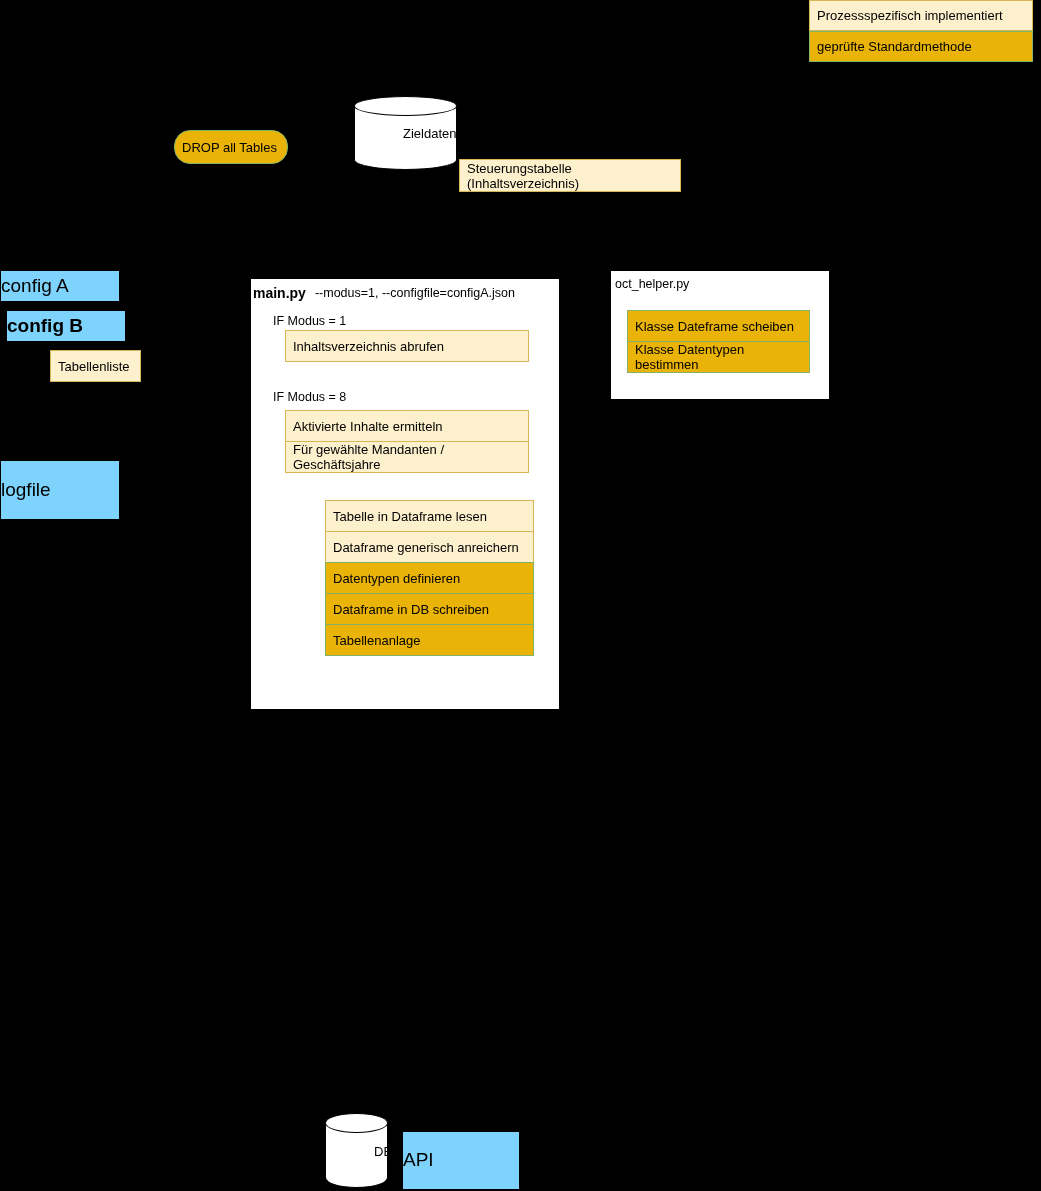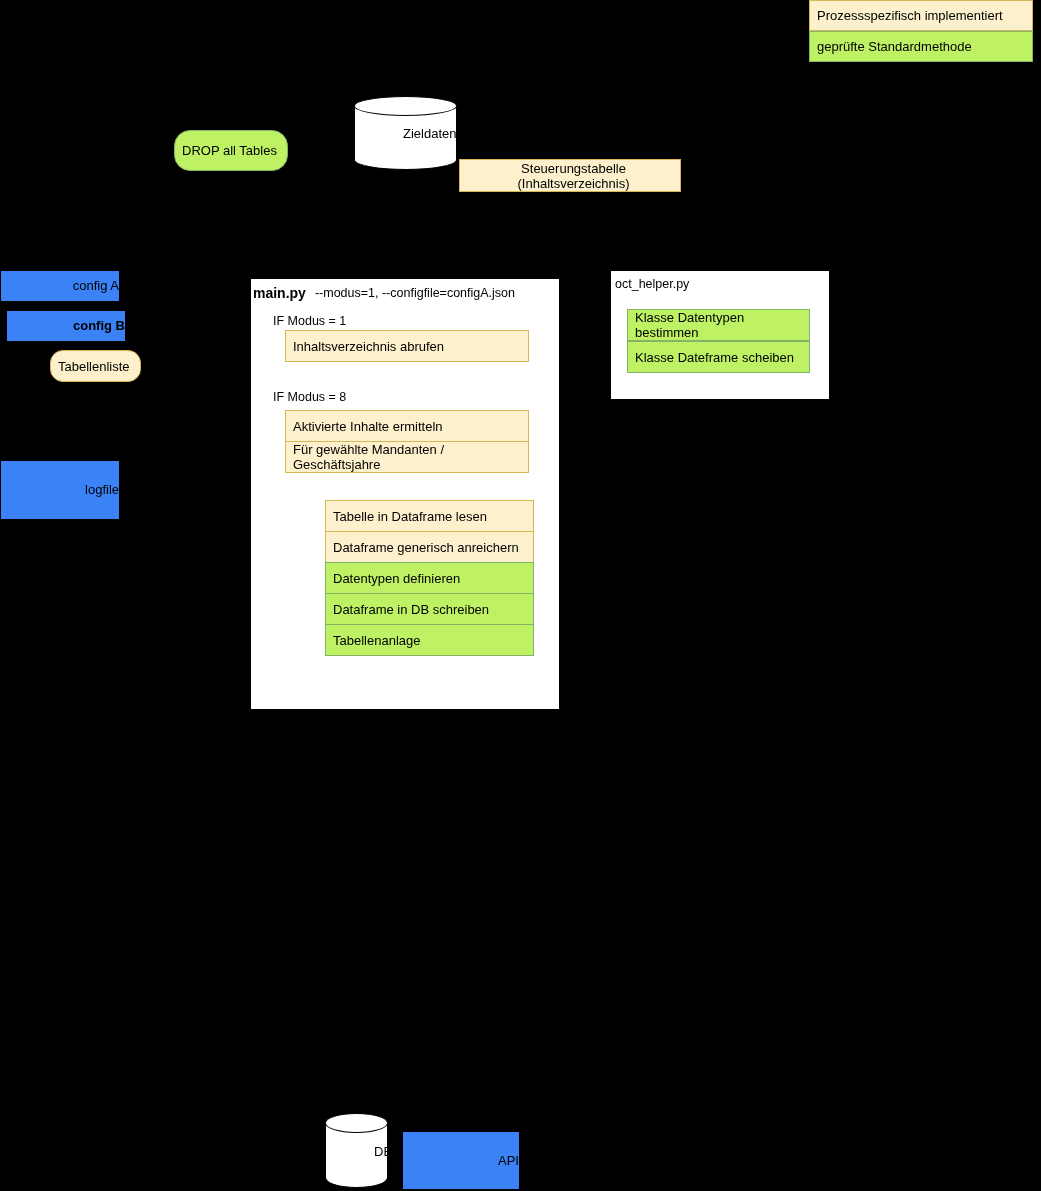--- a/index.html
+++ b/index.html
@@ -13,39 +13,39 @@
     position: relative;
     overflow: hidden;
     font-family: "Liberation Sans", sans-serif;
     color: #000000;
   }
   .abs { position: absolute; box-sizing: border-box; }
 
   
   .box {
     border: 1px solid #000;
-    background: #3b82f6;
+    background: #7dd3fc;
     display: flex;
     align-items: center;
-    justify-content: flex-end;
-    font-size: 13px;
+    justify-content: flex-start;
+    font-size: 19px;
     line-height: 1.2;
     text-align: center;
   }
   .box-yellow {
     background: #fdf0cd;
     border: 1px solid #d6b656;
     display: flex;
     align-items: center;
     justify-content: flex-start;
     padding-left: 7px;
     font-size: 13px;
   }
   .box-green {
-    background: #bef264;
+    background: #eab308;
     border: 1px solid #82b366;
     display: flex;
     align-items: center;
     justify-content: flex-start;
     padding-left: 7px;
     font-size: 13px;
   }
   .container-white {
     background: #ffffff;
     border: 1px solid #000000;
@@ -106,40 +106,40 @@
 
 <div class="abs" id="legend">
   <div class="abs box-yellow legend-row" style="top:0;left:0;">
     <span>Prozessspezifisch implementiert</span>
   </div>
   <div class="abs box-green legend-row" style="top:31px;left:0;">
     <span>geprüfte Standardmethode</span>
   </div>
 </div>
 
-<div class="abs box-green" style="left:174px; top:130px; width:114px; height:41px;border-radius:16px;">
+<div class="abs box-green" style="left:174px; top:130px; width:114px; height:34px;border-radius:16px;">
   <span>DROP all Tables</span>
 </div>
 
 <div class="cylinder" style="left:354px; top:96px; width:101px; height:72px;">
   <div class="cylinder-top"></div>
   <div class="cylinder-label">Zieldatenbank</div>
 </div>
 
-<div class="abs box-yellow" style="left:459px; top:159px; width:222px; height:33px;text-align:center;">
+<div class="abs box-yellow" style="left:459px; top:159px; width:222px; height:33px;">
   <span>Steuerungstabelle (Inhaltsverzeichnis)</span>
 </div>
 
 <div class="abs box" style="left:0px; top:270px; width:120px; height:32px;">
   <span>config A</span>
 </div>
 <div class="abs box" style="left:6px; top:310px; width:120px; height:32px;font-weight:bold;">
   <span>config B</span>
 </div>
-<div class="abs box-yellow" style="left:50px; top:350px; width:91px; height:32px;border-radius:13px;">
+<div class="abs box-yellow" style="left:50px; top:350px; width:91px; height:32px;">
   <span>Tabellenliste</span>
 </div>
 <div class="abs box" style="left:0px; top:460px; width:120px; height:60px;">
   <span>logfile</span>
 </div>
 
 <div class="abs container-white" id="main-py-container"></div>
 
 <div class="abs" id="main-py-header">
   <span id="main-py-name">main.py</span>
@@ -180,25 +180,25 @@
   </div>
   <div class="box-green" style="height:30px; margin-top:-1px;">
     <span>Tabellenanlage</span>
   </div>
 </div>
 
 <div class="abs container-white" id="oct-helper-container"></div>
 <div class="abs" id="oct-helper-title">oct_helper.py</div>
 
 <div class="abs stack" style="left:627px; top:310px; width:174px;">
-  <div class="box-green" style="height:30px; margin-top:-1px;">
-    <span>Klasse Datentypen bestimmen</span>
-  </div>
   <div class="box-green" style="height:30px;">
     <span>Klasse Dateframe scheiben</span>
+  </div>
+  <div class="box-green" style="height:30px; margin-top:-1px;">
+    <span>Klasse Datentypen bestimmen</span>
   </div>
 </div>
 
 <div class="cylinder" style="left:325px; top:1113px; width:61px; height:73px;">
   <div class="cylinder-top"></div>
   <div class="cylinder-label">DB</div>
 </div>
 
 <div class="abs box" style="left:402px; top:1131px; width:118px; height:59px;">
   <span>API</span>

